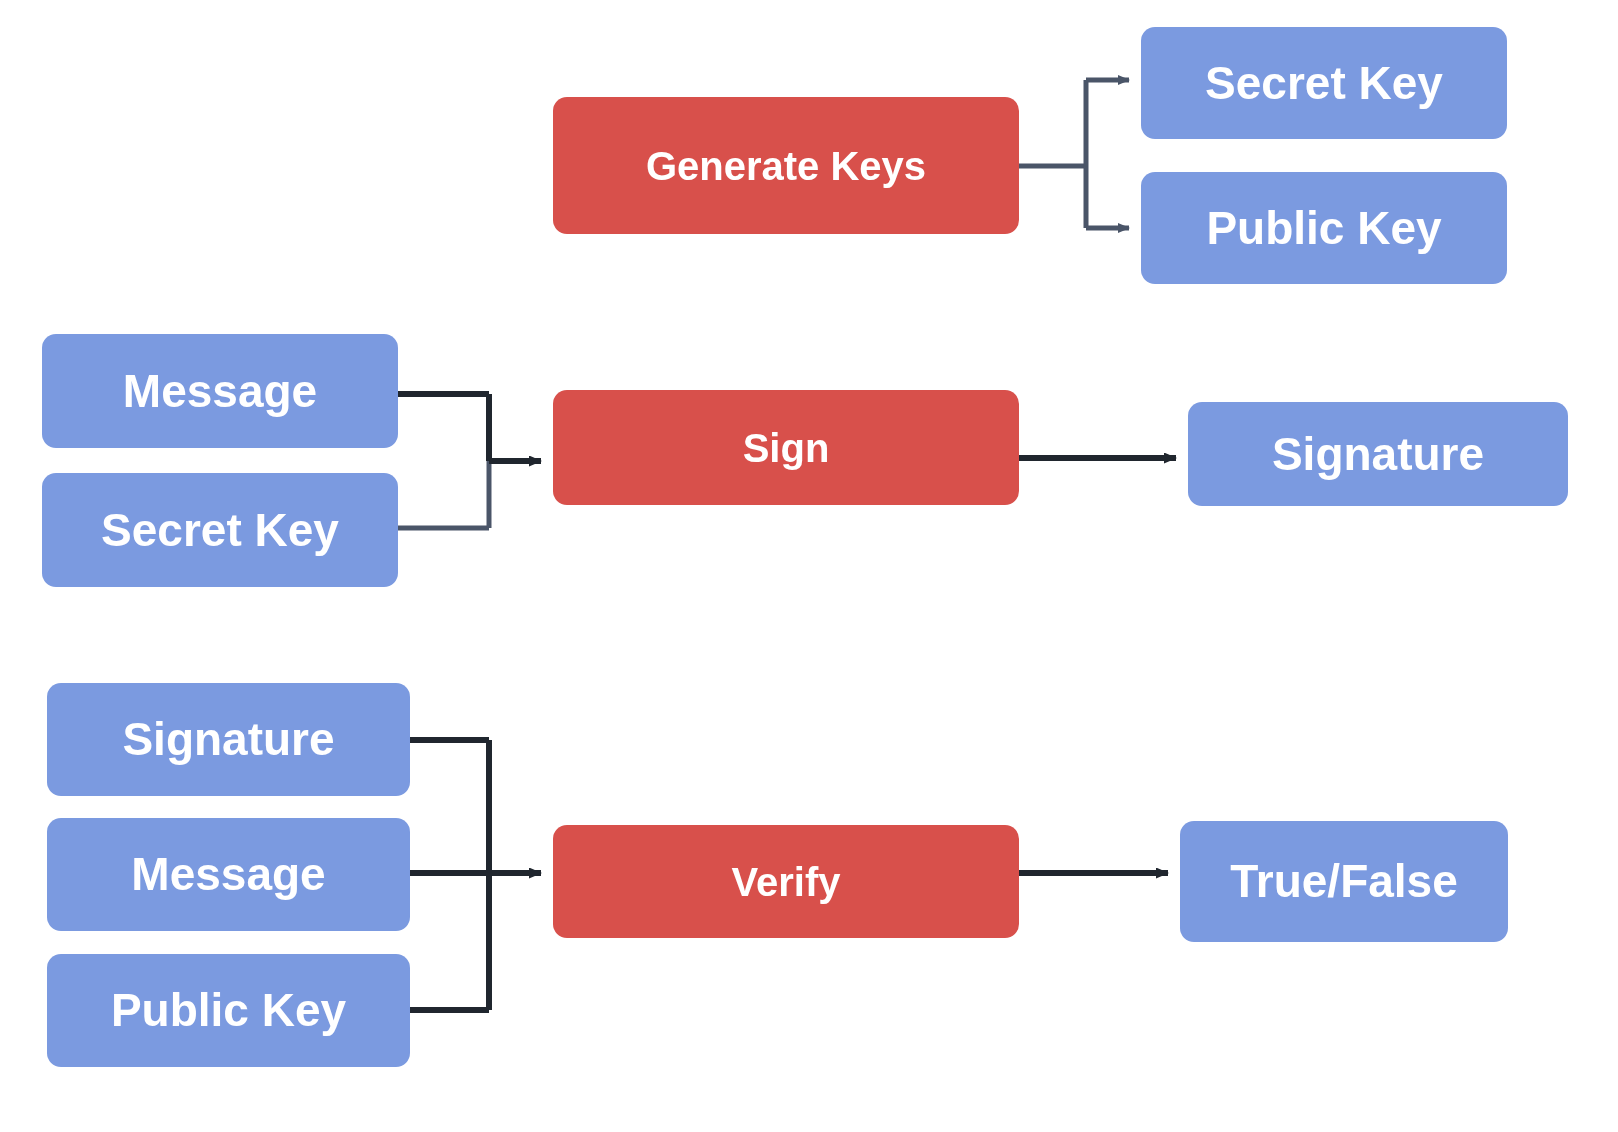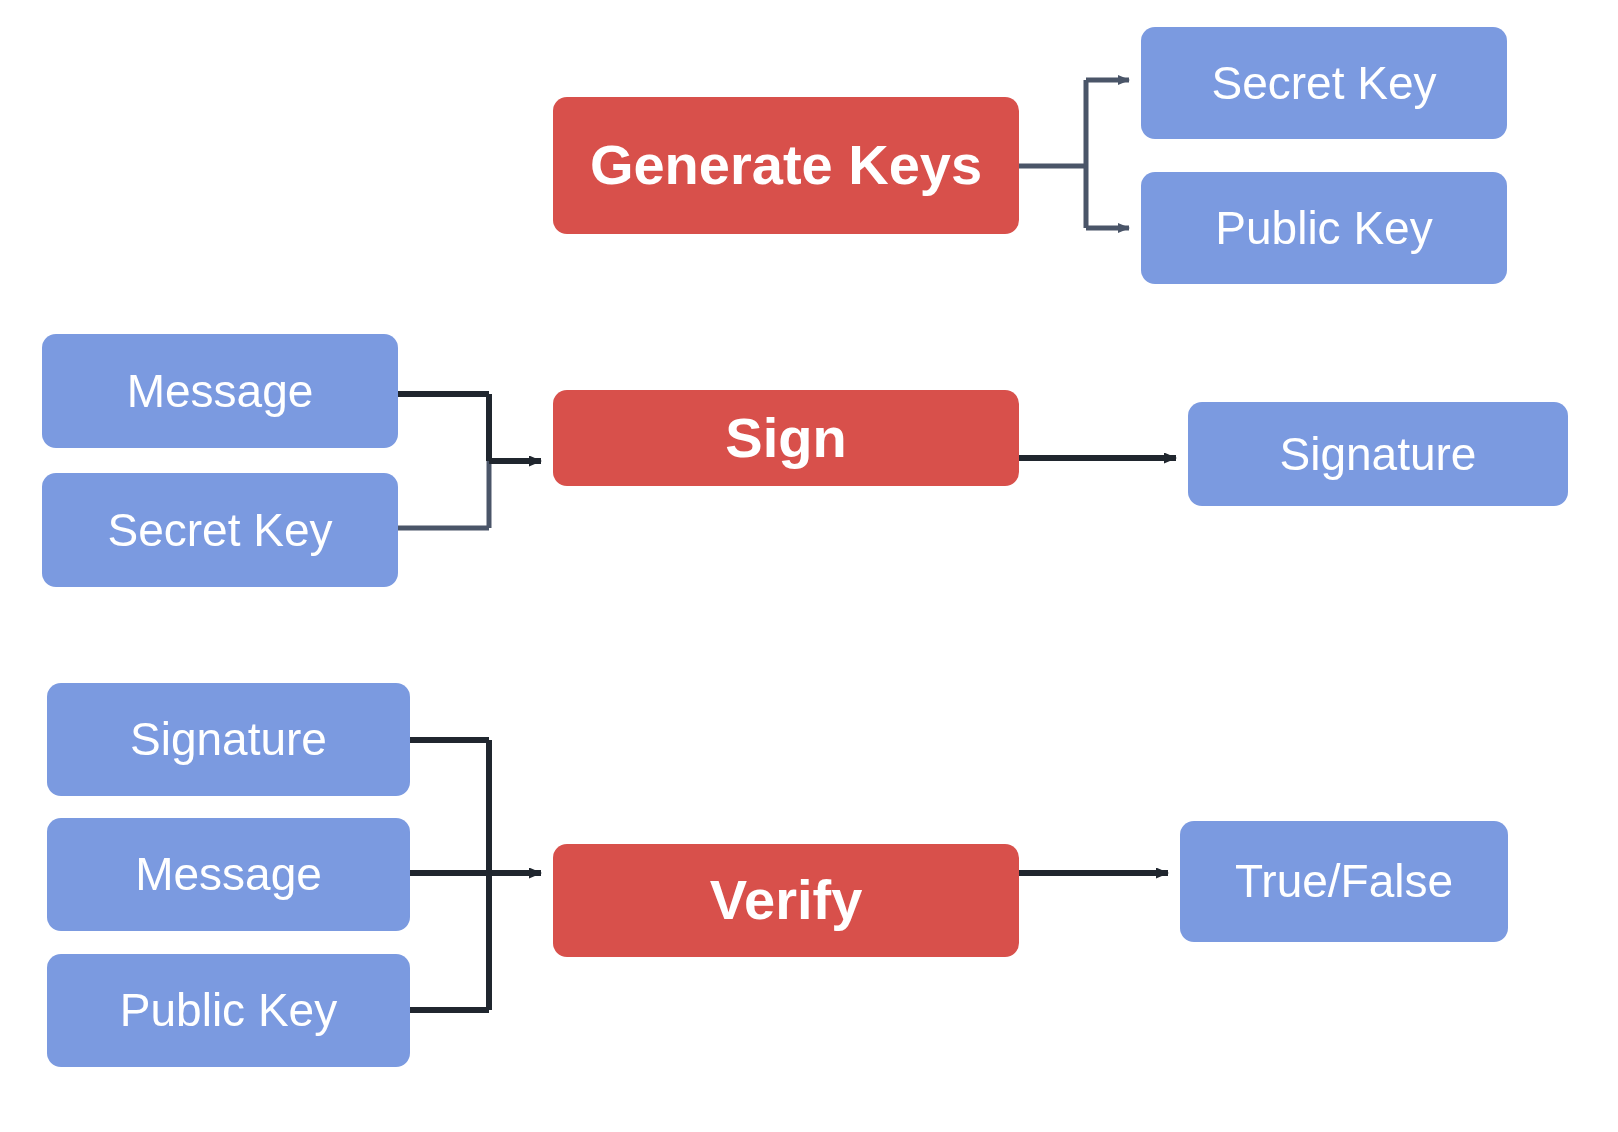--- a/index.html
+++ b/index.html
@@ -35,25 +35,25 @@
     border-radius: 14px;
     color: #ffffff;
     text-align: center;
     line-height: 1.05;
     white-space: nowrap;
     user-select: none;
   }
   .node-blue {
     background: #7b9ae0;
     font-size: 46px;
-    font-weight: 400;
+    font-weight: 700;
   }
   .node-red {
     background: #d8504b;
-    font-size: 56px;
+    font-size: 40px;
     font-weight: bold;
   }
   .node-label {
     display: block;
     pointer-events: none;
   }
 </style>
 </head>
 <body>
 
@@ -114,41 +114,41 @@
   </div>
 
   <div class="node node-blue" style="left:42px; top:334px; width:356px; height:114px;">
     <span class="node-label">Message</span>
   </div>
 
   <div class="node node-blue" style="left:42px; top:473px; width:356px; height:114px;">
     <span class="node-label">Secret Key</span>
   </div>
 
-  <div class="node node-red" style="left:553px; top:390px; width:466px; height:96px;">
+  <div class="node node-red" style="left:553px; top:390px; width:466px; height:115px;">
     <span class="node-label">Sign</span>
   </div>
 
   <div class="node node-blue" style="left:1188px; top:402px; width:380px; height:104px;">
     <span class="node-label">Signature</span>
   </div>
 
   <div class="node node-blue" style="left:47px; top:683px; width:363px; height:113px;">
     <span class="node-label">Signature</span>
   </div>
 
   <div class="node node-blue" style="left:47px; top:818px; width:363px; height:113px;">
     <span class="node-label">Message</span>
   </div>
 
   <div class="node node-blue" style="left:47px; top:954px; width:363px; height:113px;">
     <span class="node-label">Public Key</span>
   </div>
 
-  <div class="node node-red" style="left:553px; top:844px; width:466px; height:113px;">
+  <div class="node node-red" style="left:553px; top:825px; width:466px; height:113px;">
     <span class="node-label">Verify</span>
   </div>
 
   <div class="node node-blue" style="left:1180px; top:821px; width:328px; height:121px;">
     <span class="node-label">True/False</span>
   </div>
 
 </div>
 
 </body></html>

